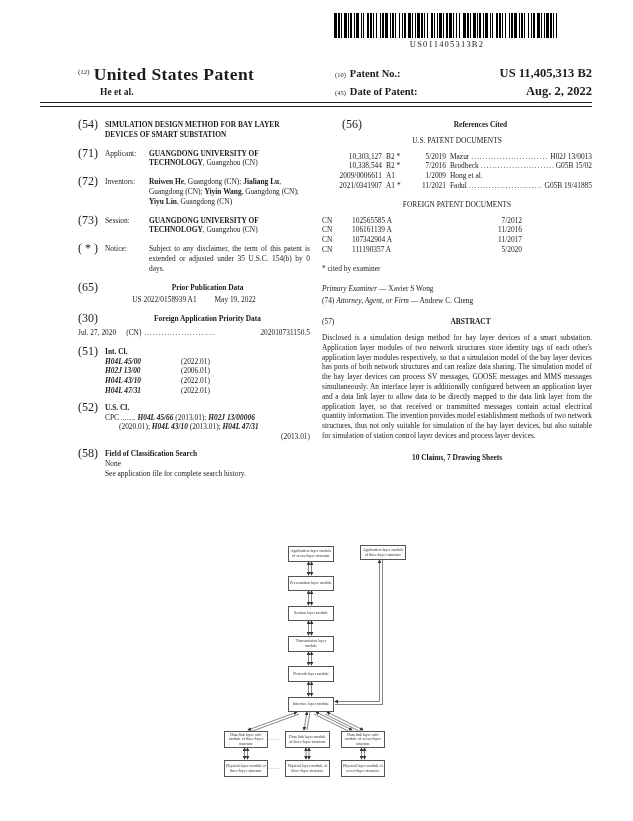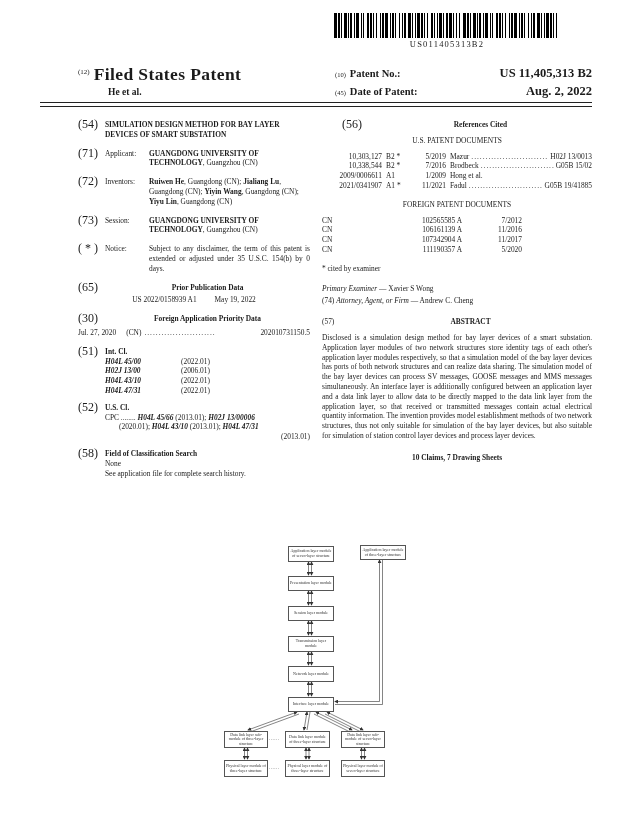--- a/index.html
+++ b/index.html
@@ -8,21 +8,21 @@
         outline:1px solid #c4c4c4;overflow:hidden;}
   
   .barcode-wrap{position:absolute;left:333px;top:13px;width:228px;text-align:center;}
   .bars{height:25px;display:flex;align-items:stretch;justify-content:center;overflow:hidden;}
   .bars i{display:block;height:100%;}
   .barcode-label{font-size:8.5px;letter-spacing:1.2px;margin-top:1px;}
   
   .h-left{position:absolute;left:78px;top:64px;}
   .kindnum{font-size:7px;vertical-align:6px;}
   .us-patent{font-size:17.5px;font-weight:bold;letter-spacing:.4px;display:inline-block;margin-left:4px;}
-  .authors{font-size:9.5px;font-weight:bold;margin-left:30px;margin-top:2px;}
+  .authors{font-size:9.5px;font-weight:bold;margin-left:22px;margin-top:2px;}
   .h-right{position:absolute;left:335px;top:66px;width:257px;font-size:10.5px;}
   .h-right .row{display:flex;align-items:baseline;margin-bottom:3px;}
   .h-right .n{font-size:6.5px;margin-right:4px;}
   .h-right .lbl{font-weight:bold;font-size:10.5px;}
   .h-right .val{font-weight:bold;font-size:12.5px;margin-left:auto;}
   .rule{position:absolute;left:40px;width:552px;top:102px;height:3px;
         border-top:1.4px solid #222;border-bottom:1px solid #222;}
   
   .col{position:absolute;top:120px;font-size:7.4px;line-height:9.8px;}
   .col-l{left:78px;width:232px;}
@@ -43,21 +43,21 @@
   .cpc1{display:block;}
   .cpc2{display:block;margin-left:14px;}
   .cpc3{display:block;text-align:right;}
   
   .usref{display:grid;grid-template-columns:60px 20px 36px 1fr;column-gap:4px;}
   .usref .c1{text-align:right;}
   .usref .c3{text-align:right;}
   .usref .c4{display:flex;overflow:hidden;}
   .usref .dots{flex:1;overflow:hidden;white-space:nowrap;letter-spacing:1px;margin:0 2px;}
   .fref{display:grid;grid-template-columns:30px 110px 60px;}
-  .fref .c2{text-align:right;}
+  .fref .c2{text-align:left;}
   .fref .c3{text-align:right;}
   .exam{margin-bottom:3px;}
   .abshead{display:grid;grid-template-columns:27px 1fr;margin:11px 0 6px 0;}
   .claims{text-align:center;font-weight:bold;margin-top:12px;}
   
   .dbox{position:absolute;border:0.7px solid #555;background:#fff;
         font-size:4px;line-height:4.6px;text-align:center;
         display:flex;align-items:center;justify-content:center;padding:1px;box-sizing:border-box;
         color:#333;}
   .dots-sm{position:absolute;font-size:5px;letter-spacing:0.5px;color:#444;}
@@ -208,21 +208,21 @@
         <i style="width:1px;background:#fff"></i>
         <i style="width:1px;background:#000"></i>
         <i style="width:2px;background:#fff"></i>
         <i style="width:1px;background:#000"></i>
         <i style="width:3px;background:#fff"></i>
       </div>
     <div class="barcode-label">US011405313B2</div>
   </div>
 
   <div class="h-left">
-    <span class="kindnum">(12)</span><span class="us-patent">Filed States Patent</span>
+    <span class="kindnum">(12)</span><span class="us-patent">United States Patent</span>
     <div class="authors">He et al.</div>
   </div>
   <div class="h-right">
     <div class="row">
       <span class="n">(10)</span>
       <span class="lbl">Patent No.:</span>
       <span class="val">US 11,405,313 B2</span>
     </div>
     <div class="row">
       <span class="n">(45)</span>

